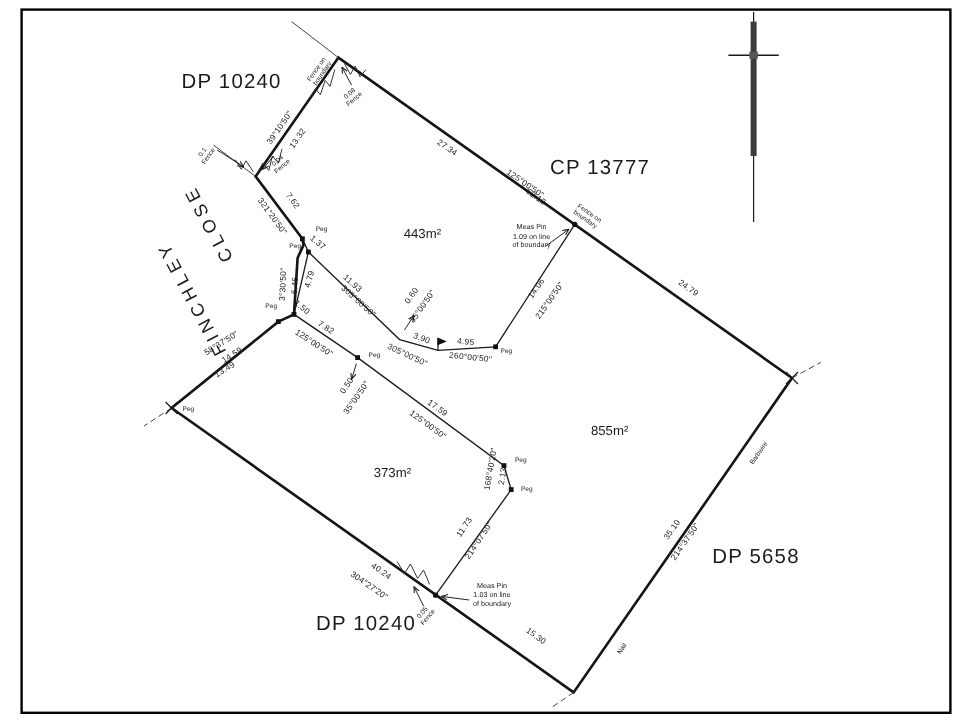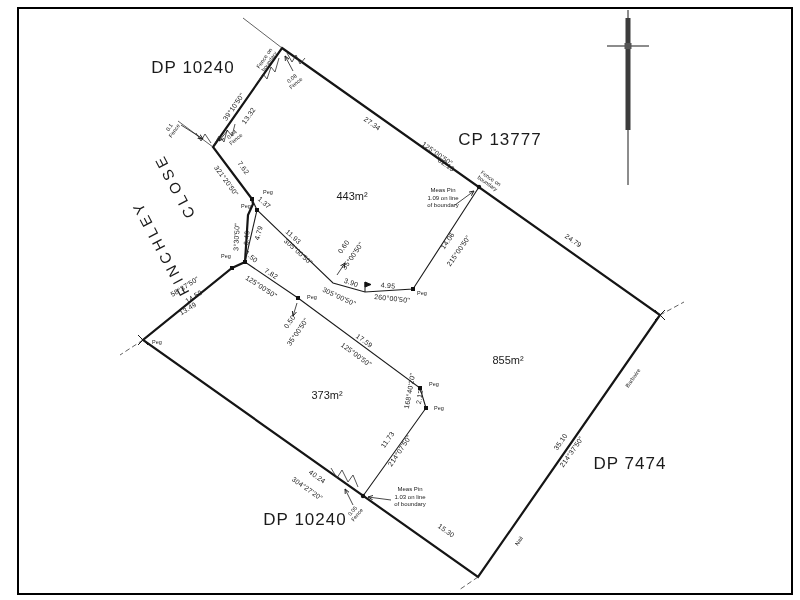--- a/index.html
+++ b/index.html
@@ -96,21 +96,21 @@
       <line x1="628" y1="10" x2="628" y2="185" stroke="#1b1b1b" stroke-width="1"></line>
       <rect x="625.5" y="18" width="5" height="112" fill="#3c3c3c"></rect>
       <line x1="607" y1="46" x2="649" y2="46" stroke="#1b1b1b" stroke-width="1.2"></line>
       <rect x="624.5" y="43" width="7" height="6" fill="#555"></rect>
     </g>
   </svg>
 
   <div id="labels">
       <div class="lbl ref" style="left: 193px; top: 68px; --r: 0deg;">DP 10240</div>
       <div class="lbl ref" style="left: 500px; top: 140px; --r: 0deg;">CP 13777</div>
-      <div class="lbl ref" style="left: 630px; top: 464px; --r: 0deg;">DP 7474</div>
+      <div class="lbl ref" style="left: 630px; top: 464px; --r: 0deg;">DP 5658</div>
       <div class="lbl ref" style="left: 305px; top: 520px; --r: 0deg;">DP 10240</div>
       <div class="lbl street" style="left: 174px; top: 186px; --r: -118deg;">CLOSE</div>
       <div class="lbl street" style="left: 160px; top: 248px; --r: -118deg;">FINCHLEY</div>
       <div class="lbl area" style="left: 352px; top: 196px; --r: 0deg;">443m²</div>
       <div class="lbl area" style="left: 508px; top: 360px; --r: 0deg;">855m²</div>
       <div class="lbl area" style="left: 292px; top: 395px; margin-left: 35px; --r: 0deg;">373m²</div>
       <div class="lbl dim" style="left: 234px; top: 107px; --r: -55deg;">39°10'50"</div>
       <div class="lbl dim" style="left: 249px; top: 116px; --r: -55deg;">13.32</div>
       <div class="lbl dim" style="left: 372px; top: 124px; --r: 35deg;">27.34</div>
       <div class="lbl dim" style="left: 437px; top: 154px; --r: 35deg;">125°00'50"</div>

